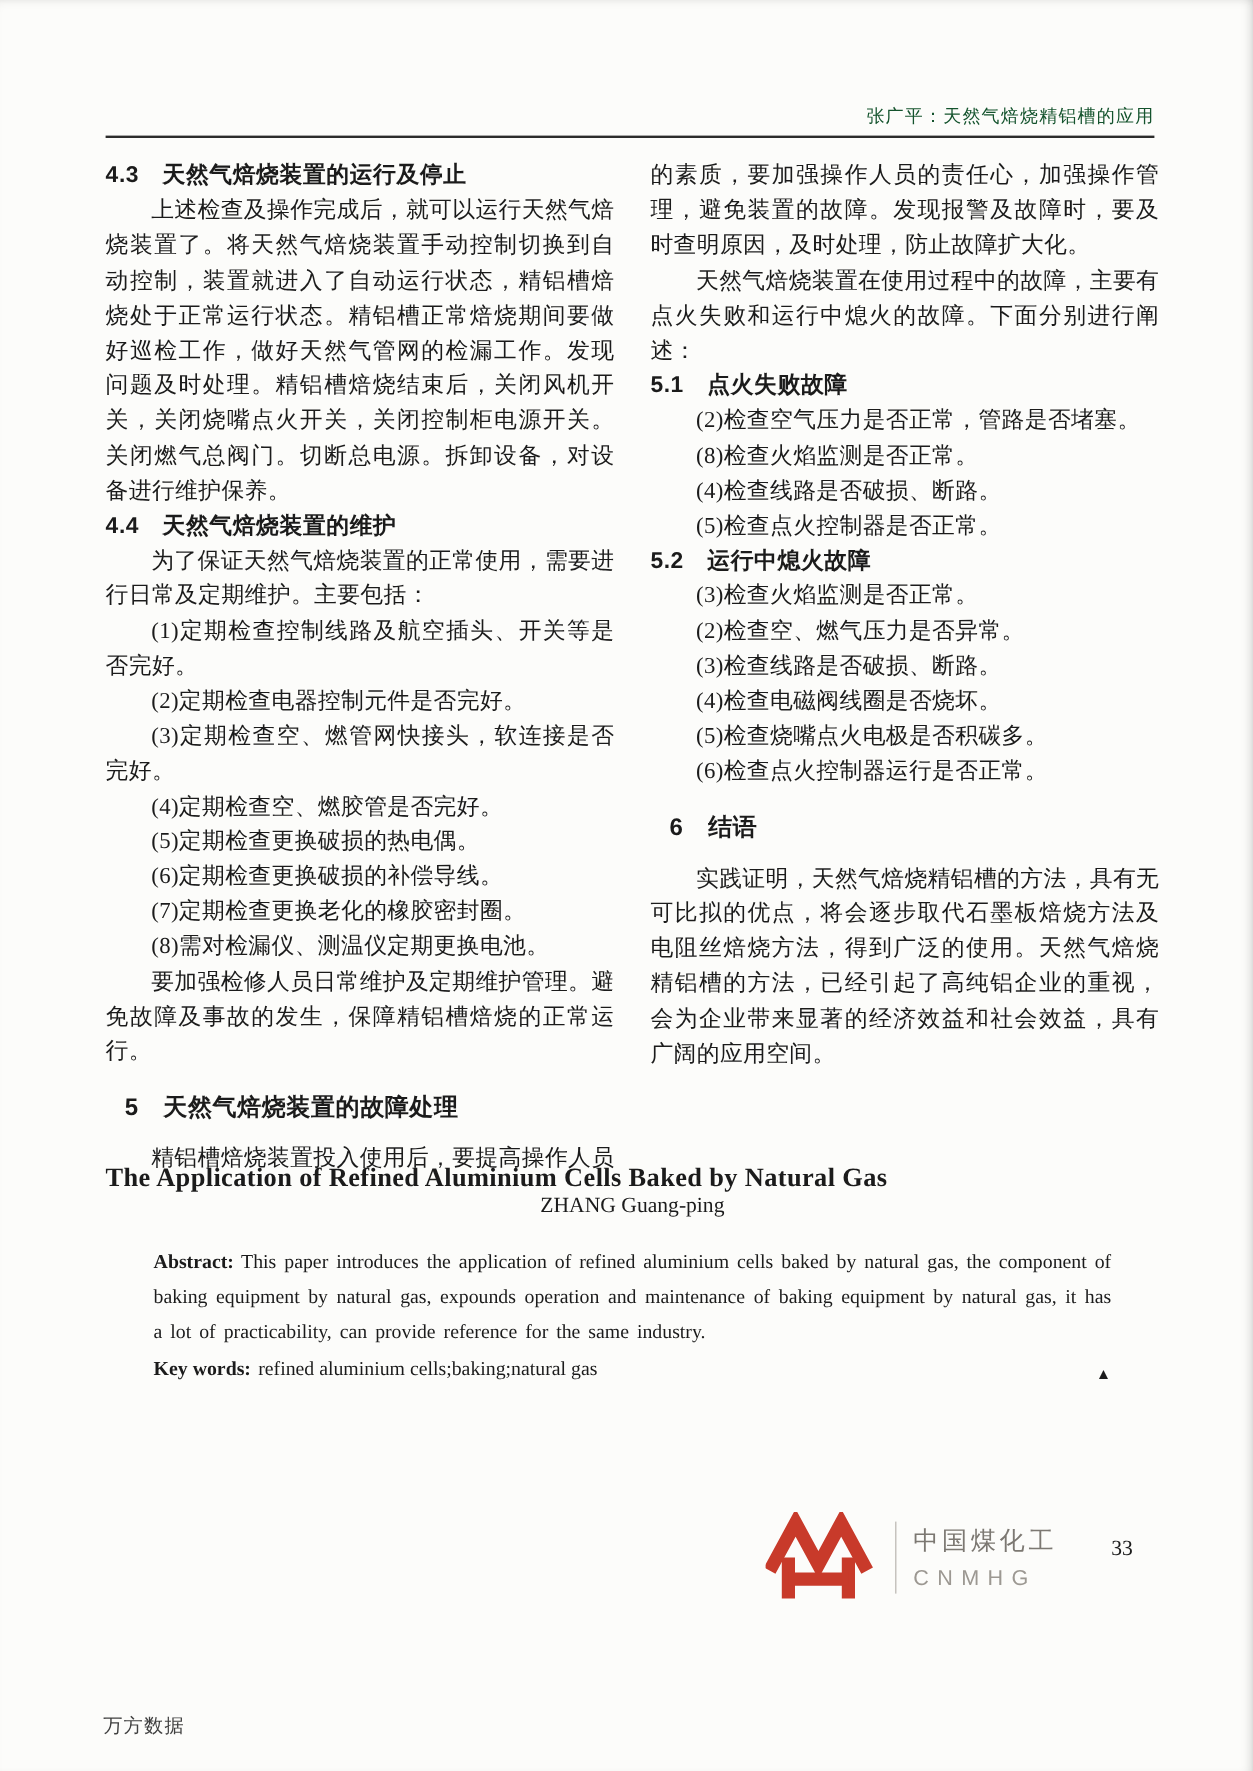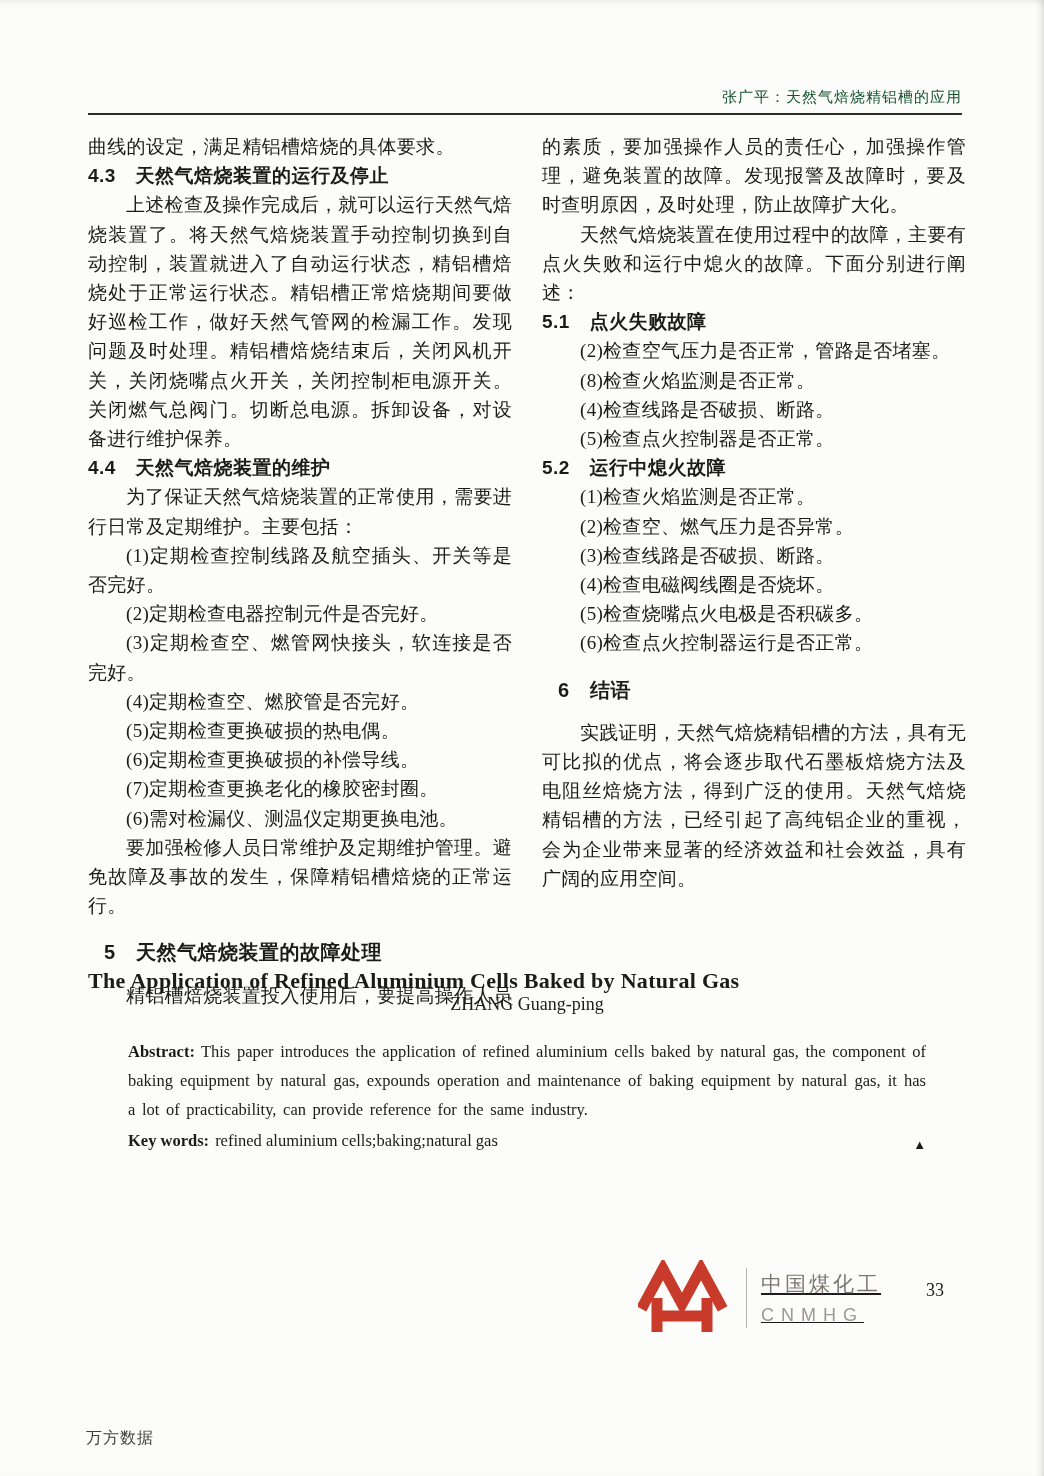--- a/index.html
+++ b/index.html
@@ -59,68 +59,67 @@
     text-align:justify; word-spacing:2.5px;
   }
   .abs b, .kw b { margin-right:6px; }
   .kw { margin:2px 40px 0 40px; font-size:16.5px; line-height:29px; }
   .endmark { float:right; font-size:13px; margin-top:4px; color:#1b1b1b; }
 
   
   .logo { position:absolute; left:638px; top:1260px; display:flex; align-items:center; }
   .logo-glyph { display:block; }
   .logo-divider { width:1px; height:60px; background:#b8b5b0; margin:0 14px 0 12px; }
-  .logo-text { font-family:"Liberation Sans","DejaVu Sans",sans-serif;text-decoration:underline; }
+  .logo-text { font-family:"Liberation Sans","DejaVu Sans",sans-serif; }
   .logo-cn { font-size:21px; color:#7c7872; letter-spacing:3px; }
   .logo-en { font-size:18px; color:#9c9892; letter-spacing:7px; margin-top:7px; }
 
   .page-number { position:absolute; top:1280px; right:100px; font-size:18px; }
   .watermark {
     position:absolute; top:1428px; left:86px;
     font-size:16px; color:#3f3f3f;
     font-family:"Liberation Sans","DejaVu Sans",sans-serif;
     letter-spacing:1px;
   }
 </style>
 </head>
 <body>
 
 <div class="page">
 
   <div class="running-title">张广平：天然气焙烧精铝槽的应用</div>
   <div class="header-rule"></div>
 
   <div class="col col-left">
-      <div class="blk cont">曲线的设定，满足精铝槽焙烧的具体要求。</div>
       <div class="blk h">4.3　天然气焙烧装置的运行及停止</div>
       <div class="blk p">上述检查及操作完成后，就可以运行天然气焙烧装置了。将天然气焙烧装置手动控制切换到自动控制，装置就进入了自动运行状态，精铝槽焙烧处于正常运行状态。精铝槽正常焙烧期间要做好巡检工作，做好天然气管网的检漏工作。发现问题及时处理。精铝槽焙烧结束后，关闭风机开关，关闭烧嘴点火开关，关闭控制柜电源开关。关闭燃气总阀门。切断总电源。拆卸设备，对设备进行维护保养。</div>
       <div class="blk h">4.4　天然气焙烧装置的维护</div>
       <div class="blk p">为了保证天然气焙烧装置的正常使用，需要进行日常及定期维护。主要包括：</div>
       <div class="blk p">(1)定期检查控制线路及航空插头、开关等是否完好。</div>
       <div class="blk p">(2)定期检查电器控制元件是否完好。</div>
       <div class="blk p">(3)定期检查空、燃管网快接头，软连接是否完好。</div>
       <div class="blk p">(4)定期检查空、燃胶管是否完好。</div>
       <div class="blk p">(5)定期检查更换破损的热电偶。</div>
       <div class="blk p">(6)定期检查更换破损的补偿导线。</div>
       <div class="blk p">(7)定期检查更换老化的橡胶密封圈。</div>
-      <div class="blk p">(6)需对检漏仪、测温仪定期更换电池。</div>
+      <div class="blk p">(8)需对检漏仪、测温仪定期更换电池。</div>
       <div class="blk p">要加强检修人员日常维护及定期维护管理。避免故障及事故的发生，保障精铝槽焙烧的正常运行。</div>
       <div class="blk h1">5　天然气焙烧装置的故障处理</div>
       <div class="blk p">精铝槽焙烧装置投入使用后，要提高操作人员</div>
     </div>
   <div class="col col-right">
       <div class="blk cont">的素质，要加强操作人员的责任心，加强操作管理，避免装置的故障。发现报警及故障时，要及时查明原因，及时处理，防止故障扩大化。</div>
       <div class="blk p">天然气焙烧装置在使用过程中的故障，主要有点火失败和运行中熄火的故障。下面分别进行阐述：</div>
       <div class="blk h">5.1　点火失败故障</div>
       <div class="blk p">(2)检查空气压力是否正常，管路是否堵塞。</div>
       <div class="blk p">(8)检查火焰监测是否正常。</div>
       <div class="blk p">(4)检查线路是否破损、断路。</div>
       <div class="blk p">(5)检查点火控制器是否正常。</div>
       <div class="blk h">5.2　运行中熄火故障</div>
-      <div class="blk p">(1)检查火焰监测是否正常。</div>
+      <div class="blk p">(3)检查火焰监测是否正常。</div>
       <div class="blk p">(2)检查空、燃气压力是否异常。</div>
       <div class="blk p">(3)检查线路是否破损、断路。</div>
       <div class="blk p">(4)检查电磁阀线圈是否烧坏。</div>
       <div class="blk p">(5)检查烧嘴点火电极是否积碳多。</div>
       <div class="blk p">(6)检查点火控制器运行是否正常。</div>
       <div class="blk h1">6　结语</div>
       <div class="blk p">实践证明，天然气焙烧精铝槽的方法，具有无可比拟的优点，将会逐步取代石墨板焙烧方法及电阻丝焙烧方法，得到广泛的使用。天然气焙烧精铝槽的方法，已经引起了高纯铝企业的重视，会为企业带来显著的经济效益和社会效益，具有广阔的应用空间。</div>
     </div>
 
   <section class="english">

